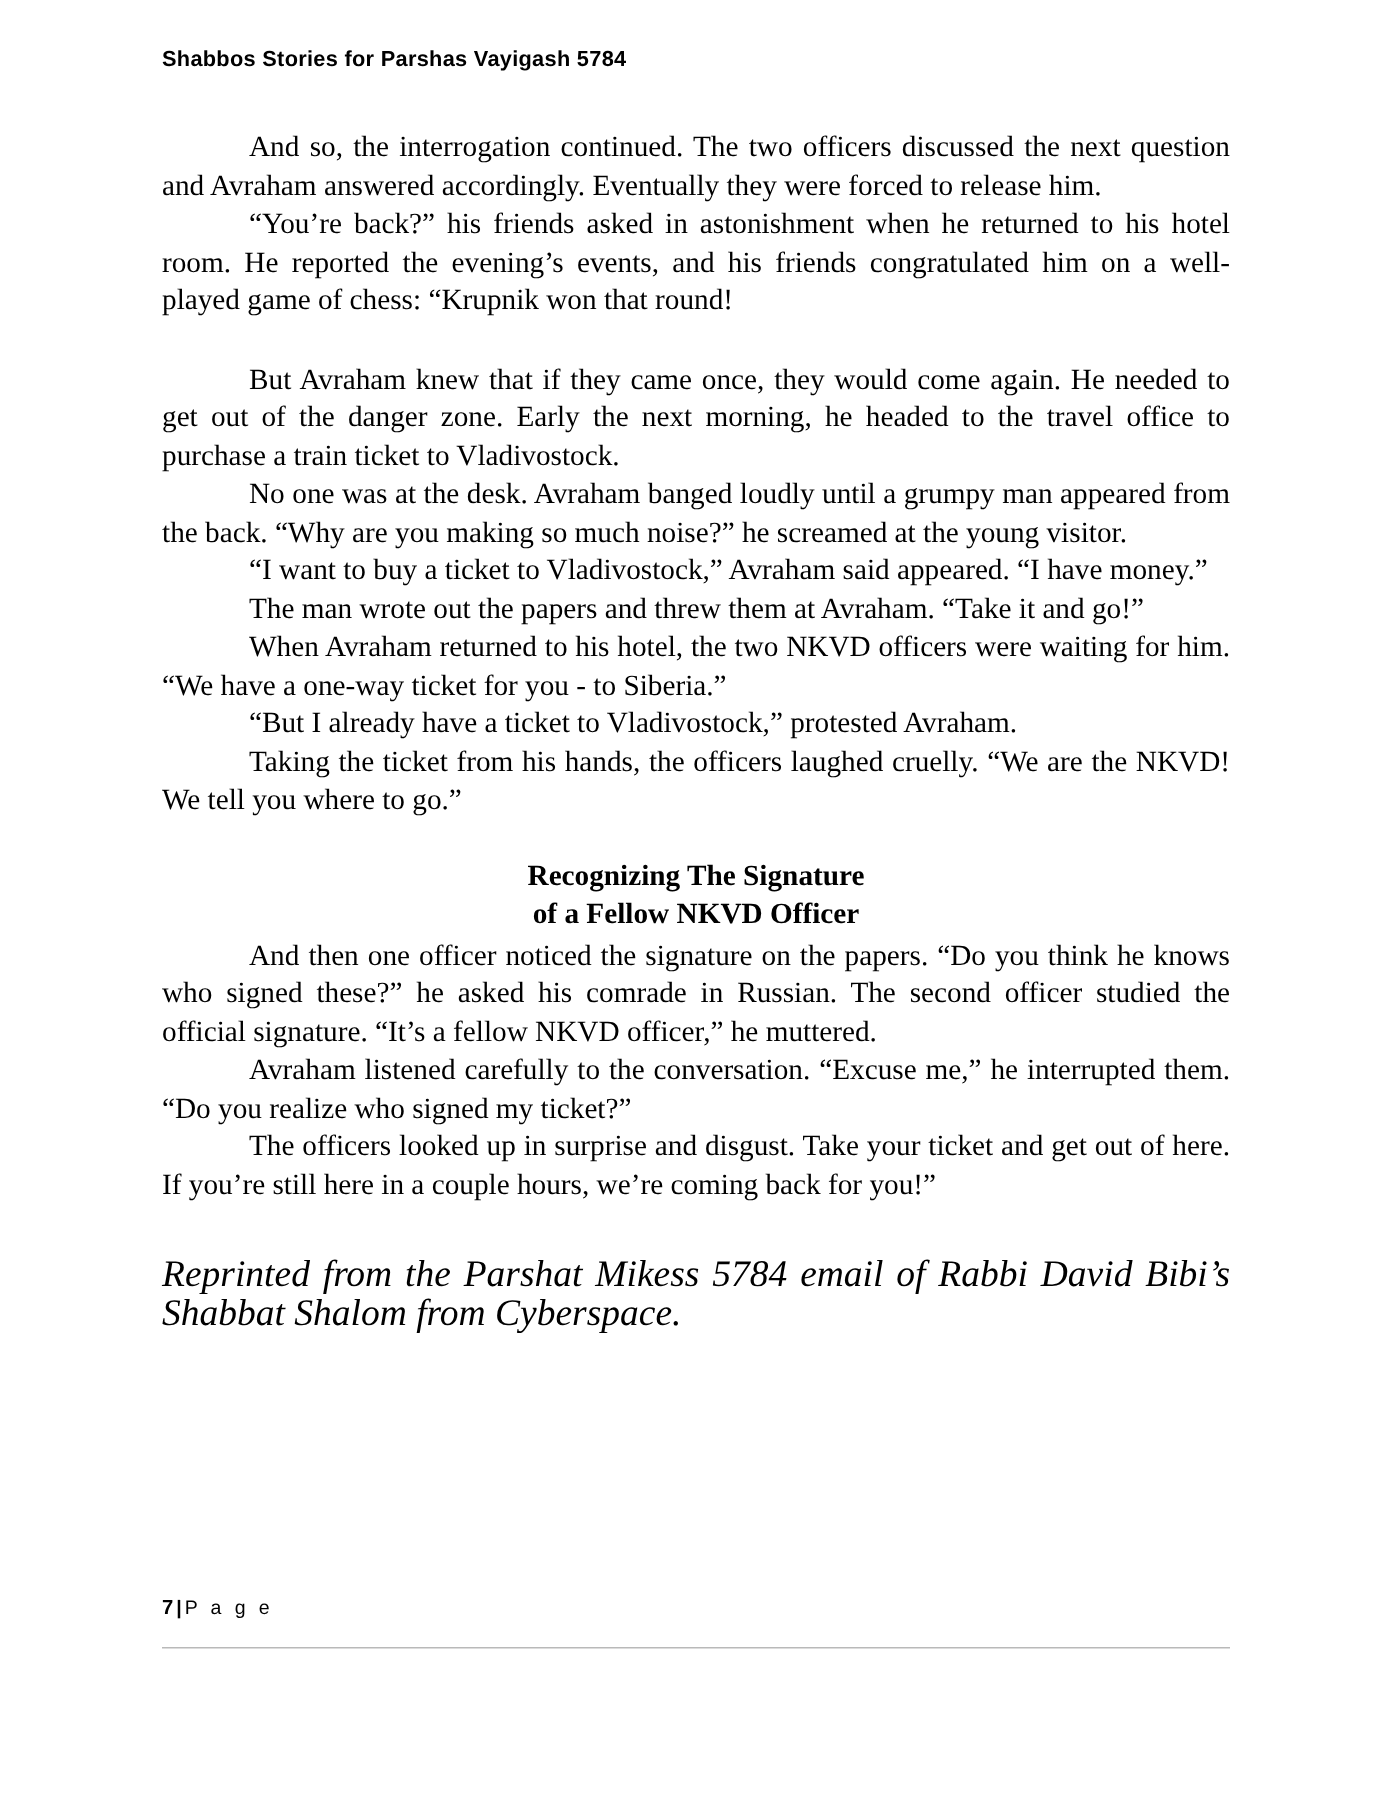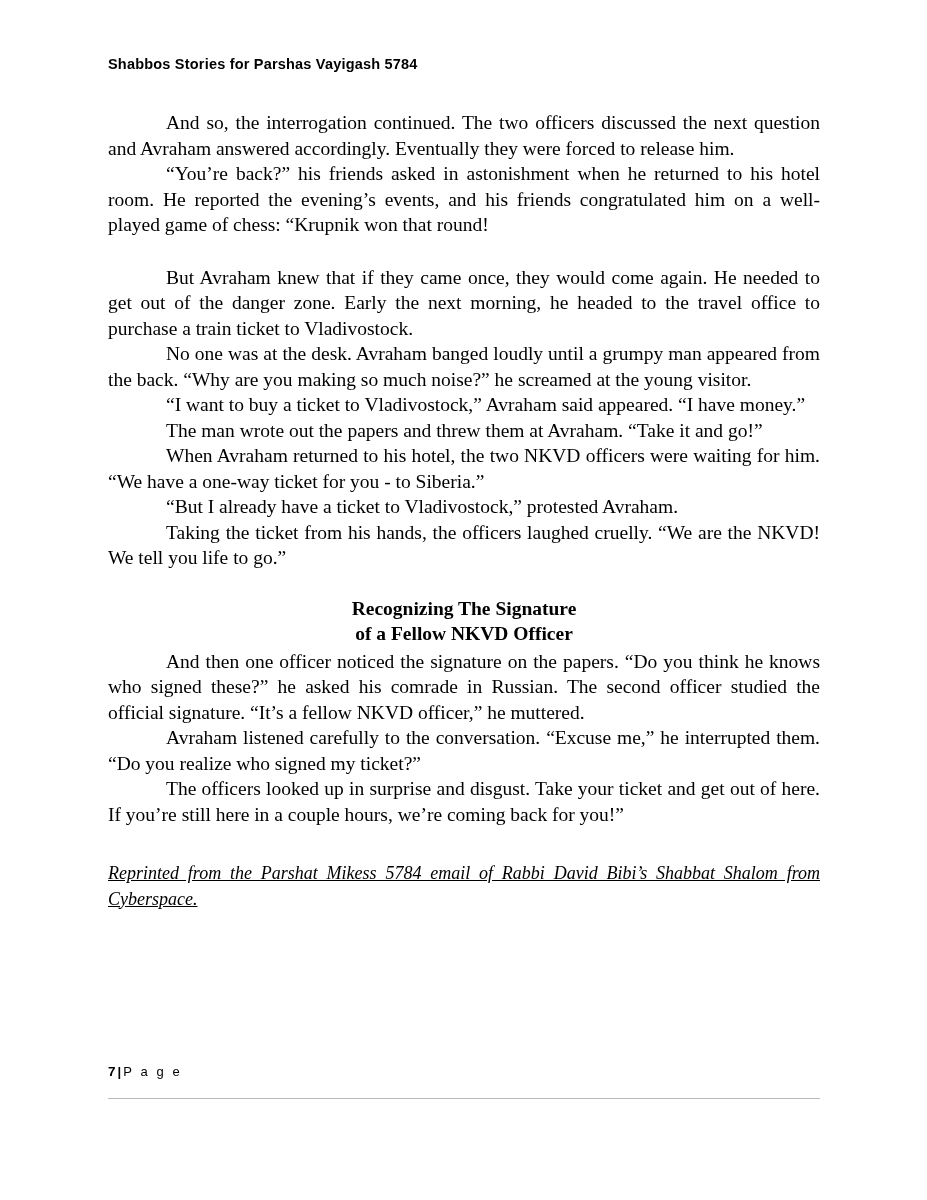--- a/index.html
+++ b/index.html
@@ -26,21 +26,21 @@
     position: absolute;
     left: 108px;
     top: 0;
     width: 712px;
   }
   .header-title {
     font-family: "Liberation Sans", sans-serif;
     font-size: 14.5px;
     font-weight: bold;
     letter-spacing: 0.2px;
-    margin-top: 56px;
+    margin-top: 32px;
     color: #000;
   }
   .body-start {
     margin-top: 38px;
   }
   p.para {
     font-size: 19.5px;
     line-height: 25.5px;
     text-align: justify;
     text-indent: 58px;
@@ -55,27 +55,26 @@
     line-height: 25.5px;
     margin: 0;
   }
   .gap-before-heading {
     height: 25px;
   }
   .gap-after-heading {
     height: 2px;
   }
   .reprint {
-    font-size: 18px;
+    font-size: 25px;
     line-height: 25.5px;
     text-align: justify;
     font-style: italic;
     margin: 0;
     text-indent: 0;
-    text-decoration: underline;
   }
   .gap-reprint {
     height: 34px;
   }
   .footer-rule {
     position: absolute;
     left: 108px;
     top: 1098px;
     width: 712px;
     height: 1px;
@@ -127,21 +126,21 @@
       <p class="para">No one was at the desk. Avraham banged loudly until a grumpy man appeared from the back. “Why are you making so much noise?” he screamed at the young visitor.</p>
 
       <p class="para">“I want to buy a ticket to Vladivostock,” Avraham said appeared. “I have money.”</p>
 
       <p class="para">The man wrote out the papers and threw them at Avraham. “Take it and go!”</p>
 
       <p class="para">When Avraham returned to his hotel, the two NKVD officers were waiting for him. “We have a one-way ticket for you - to Siberia.”</p>
 
       <p class="para">“But I already have a ticket to Vladivostock,” protested Avraham.</p>
 
-      <p class="para">Taking the ticket from his hands, the officers laughed cruelly. “We are the NKVD! We tell you life to go.”</p>
+      <p class="para">Taking the ticket from his hands, the officers laughed cruelly. “We are the NKVD! We tell you where to go.”</p>
 
       <div class="gap-before-heading"></div>
 
       <p class="section-heading">Recognizing The Signature</p>
 
       <p class="section-heading">of a Fellow NKVD Officer</p>
 
       <div class="gap-after-heading"></div>
 
       <p class="para">And then one officer noticed the signature on the papers. “Do you think he knows who signed these?” he asked his comrade in Russian. The second officer studied the official signature. “It’s a fellow NKVD officer,” he muttered.</p>

